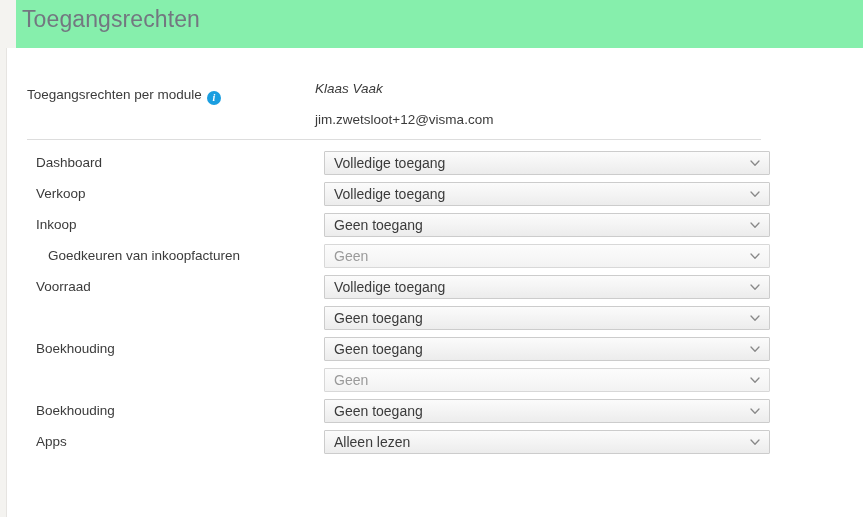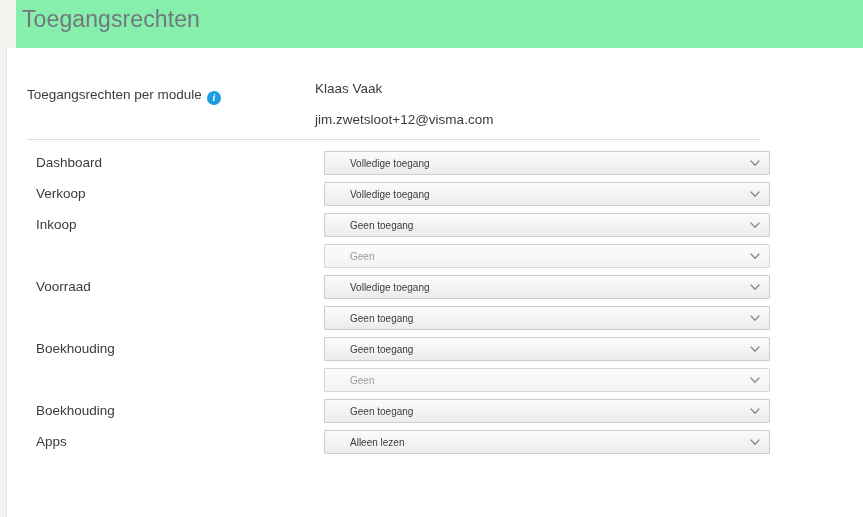--- a/index.html
+++ b/index.html
@@ -78,20 +78,21 @@
     text-align: center;
     line-height: 14px;
   }
   .user-name {
     position: absolute;
     left: 308px;
     top: 33px;
     font-size: 13.5px;
     color: #3b3b3b;
     white-space: nowrap;
+    font-style: italic;
   }
   .user-email {
     position: absolute;
     left: 308px;
     top: 64px;
     font-size: 13.5px;
     color: #3b3b3b;
     white-space: nowrap;
   }
   .divider {
@@ -134,25 +135,24 @@
     height: 24px;
     box-sizing: border-box;
     border: 1px solid #cccccc;
     background: linear-gradient(to bottom, #fbfbfb 0%, #f3f3f3 55%, #ececec 100%);
     border-radius: 1px;
   }
   .select-value {
     position: absolute;
     left: 9px;
     top: 3px;
-    font-size: 10px;
+    font-size: 14px;
     color: #3b3b3b;
     line-height: 17px;
     white-space: nowrap;
-    margin-left: 16px;
   }
   .select-wrap.disabled {
     background: linear-gradient(to bottom, #fcfcfc 0%, #f7f7f7 55%, #f2f2f2 100%);
     border-color: #d8d8d8;
   }
   .select-wrap.disabled .select-value {
     color: #9a9a9a;
   }
   .chevron {
     position: absolute;
@@ -211,20 +211,21 @@
         <div class="select-wrap">
           <span class="select-value">Geen toegang</span>
           <span class="chevron">
             <svg viewBox="0 0 10 7" width="10" height="7">
               <path d="M1 1 L5 5.2 L9 1" fill="none" stroke="#888888" stroke-width="1.3" stroke-linecap="round" stroke-linejoin="round"></path>
             </svg>
           </span>
         </div>
       </div>
       <div class="perm-row sub">
+        <div class="perm-label">Goedkeuren van inkoopfacturen</div>
         <div class="select-wrap disabled">
           <span class="select-value">Geen</span>
           <span class="chevron">
             <svg viewBox="0 0 10 7" width="10" height="7">
               <path d="M1 1 L5 5.2 L9 1" fill="none" stroke="#888888" stroke-width="1.3" stroke-linecap="round" stroke-linejoin="round"></path>
             </svg>
           </span>
         </div>
       </div>
       <div class="perm-row">

